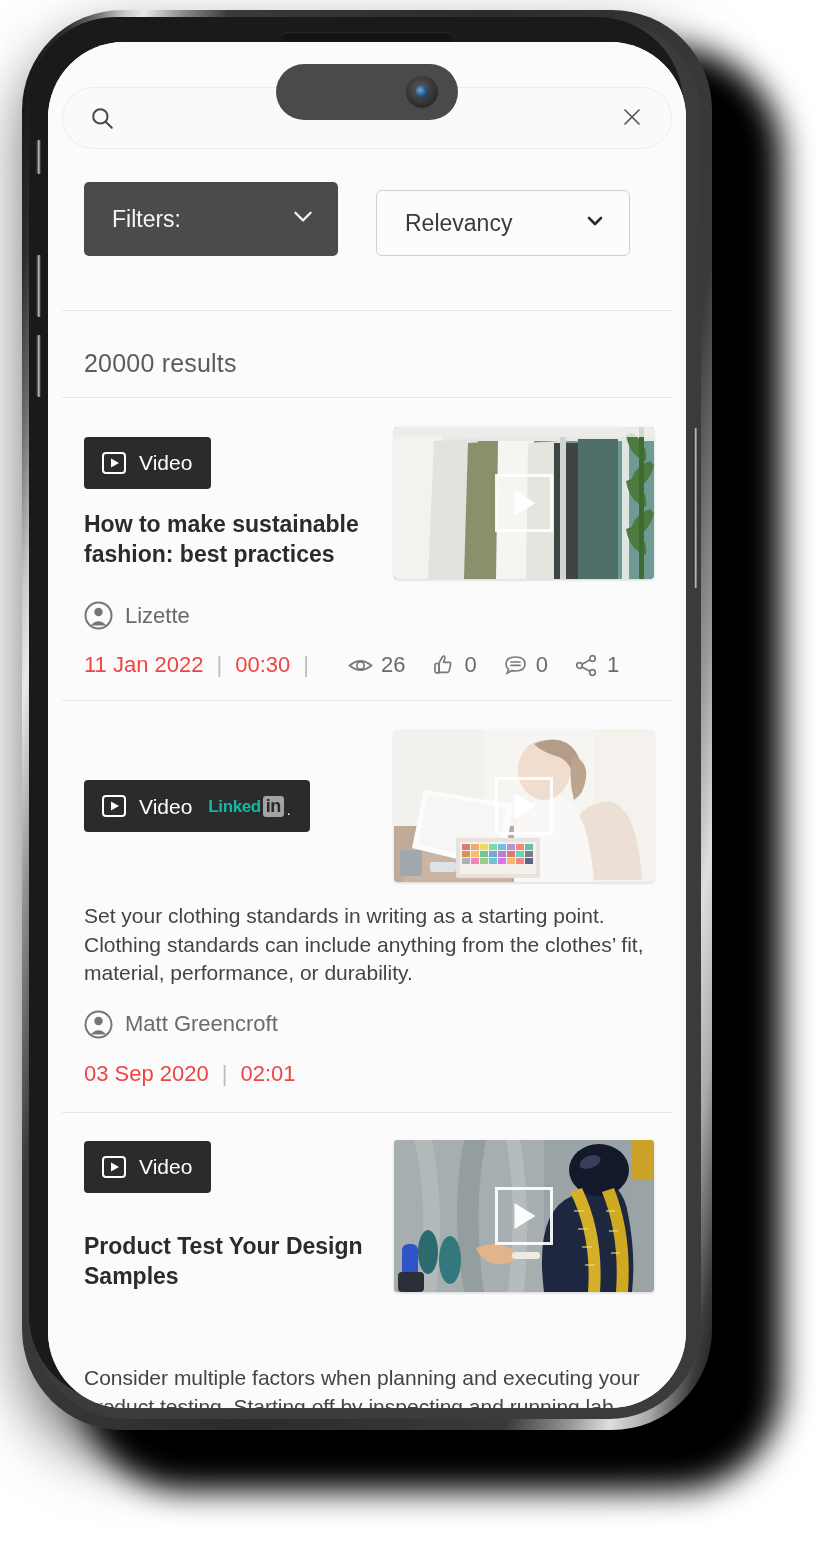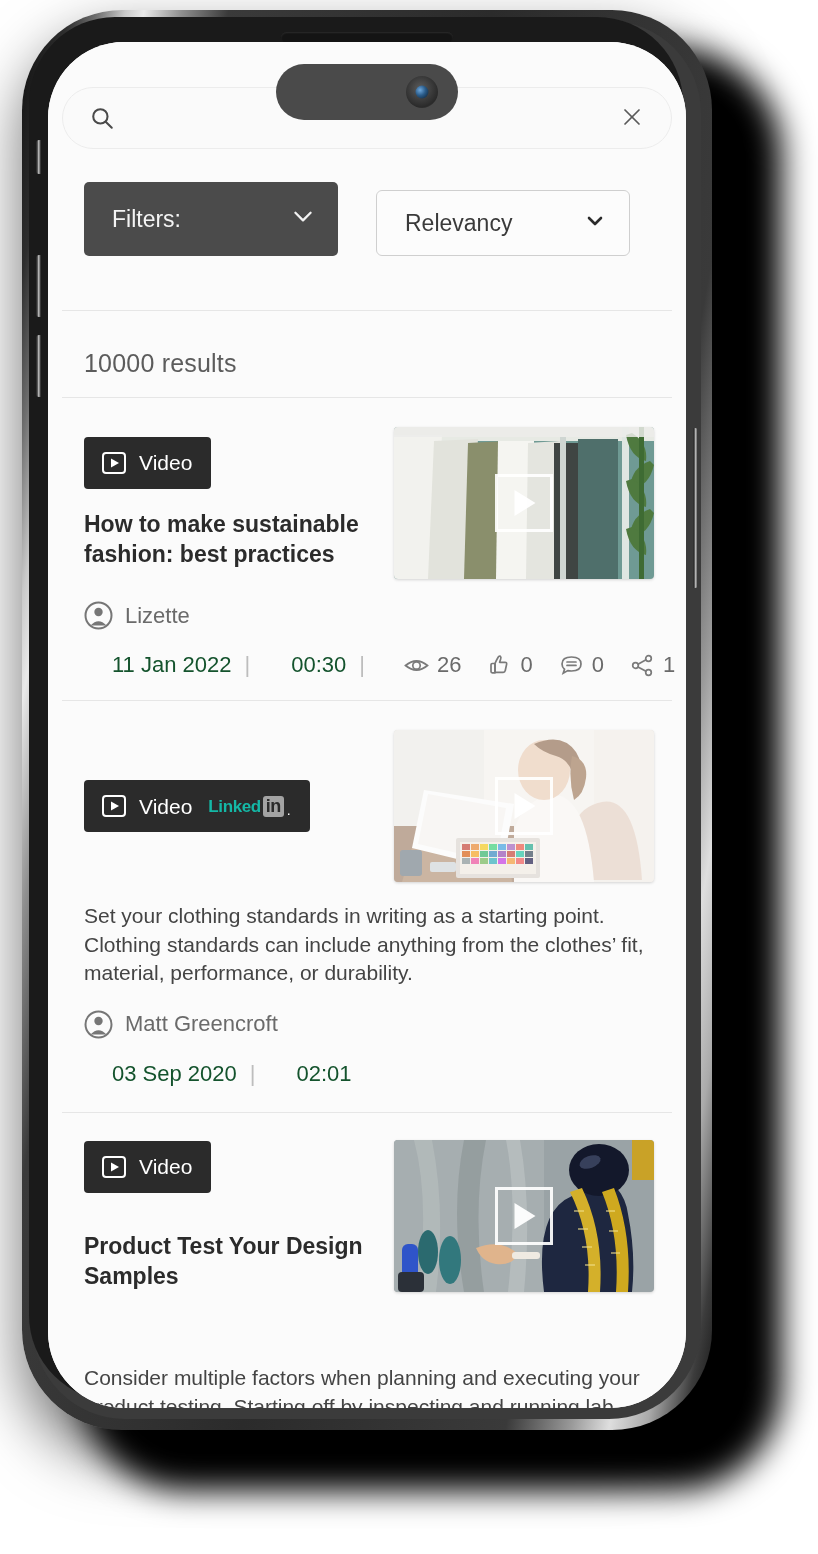--- a/index.html
+++ b/index.html
@@ -361,21 +361,21 @@
 
   .meta-row {
     display: flex;
     align-items: center;
     margin-top: 22px;
     font-size: 22px;
     color: #6a6a6a;
     gap: 0;
     white-space: nowrap;
   }
-  .meta-text { color: #14532d; margin-left: 28px; }
+  .meta-text { color: #ef4444; }
   .meta-sep {
     color: #bdbdbd;
     margin: 0 13px;
     font-weight: 300;
   }
   .stat {
     display: inline-flex;
     align-items: center;
     gap: 8px;
     margin-left: 26px;
@@ -440,21 +440,21 @@
             <span>Relevancy</span>
             <span>
               <svg viewBox="0 0 24 24" width="24" height="24" fill="none" stroke="#2b2b2b" stroke-width="2.6" stroke-linecap="round" stroke-linejoin="round">
                 <polyline points="6,10 12,16 18,10"></polyline>
               </svg>
             </span>
           </button>
         </div>
 
         <div class="divider" style="top:268px;"></div>
-        <div class="results-count">10000 results</div>
+        <div class="results-count">20000 results</div>
         <div class="divider" style="top:355px;"></div>
 
         <div class="card" style="top:385px;">
           <div class="card-head">
             <div class="card-left">
               <div class="badge">
                 <span class="badge-play">
                   <svg viewBox="0 0 26 26" width="26" height="26">
                     <rect x="2" y="3" width="22" height="20" rx="3" fill="none" stroke="#ffffff" stroke-width="2"></rect>
                     <polygon points="10,8.5 18,13 10,17.5" fill="#ffffff"></polygon>

